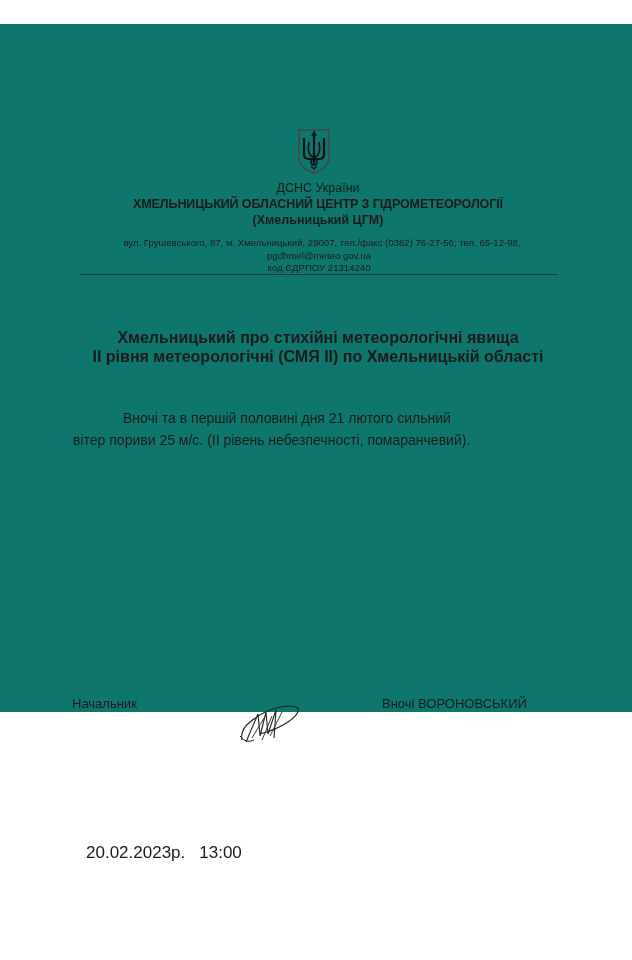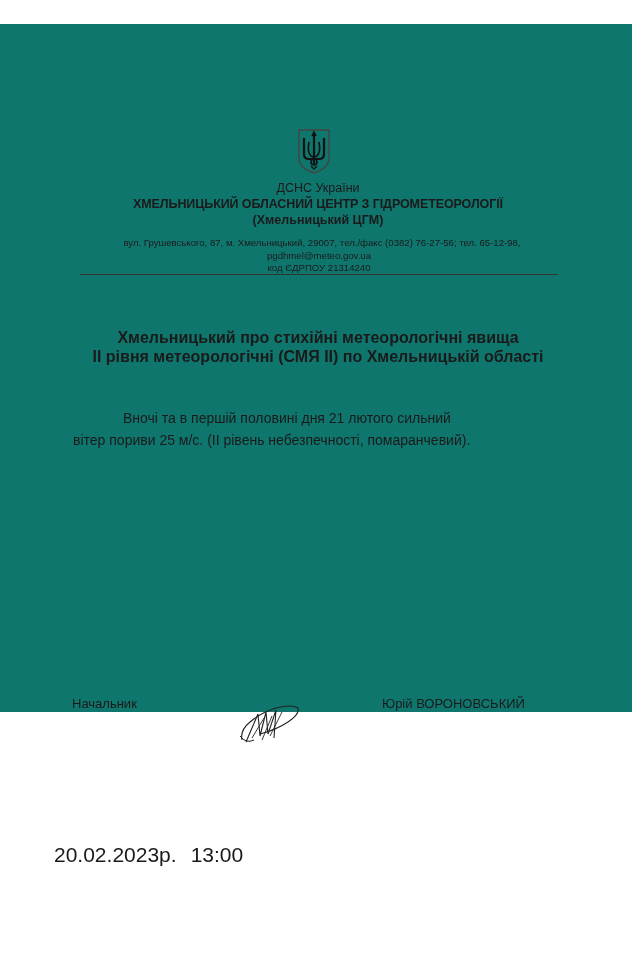--- a/index.html
+++ b/index.html
@@ -112,22 +112,22 @@
     .sig-mark {
       position: absolute;
       left: 236px;
       top: 676px;
       width: 66px;
       height: 46px;
     }
     .datetime {
       position: absolute;
       top: 819px;
-      left: 54px;
-      font-size: 21px;
+      left: 86px;
+      font-size: 17px;
       white-space: nowrap;
     }
     .datetime .time { margin-left: 14px; }
   </style>
 </head>
 <body>
 
 <div class="page">
 
   <svg class="emblem" viewBox="0 0 34 46">
@@ -161,19 +161,19 @@
 
   <div class="signature-row sig-title">Начальник</div>
 
   <svg class="sig-mark" viewBox="0 0 66 46">
     <path d="M6 40 Q4 30 14 22 Q26 12 40 8 Q56 4 62 8 Q64 14 52 22 Q40 30 24 34" fill="none" stroke="#222" stroke-width="1.1"></path>
     <path d="M10 42 L22 14 L24 36 L30 12 L32 34 L40 10 L38 38" fill="none" stroke="#222" stroke-width="1.1"></path>
     <path d="M16 38 L28 18 M26 40 L36 16 M34 36 L46 12" fill="none" stroke="#222" stroke-width="0.9"></path>
     <path d="M4 36 Q10 44 18 40" fill="none" stroke="#222" stroke-width="1"></path>
   </svg>
 
-  <div class="signature-row sig-name">Юрій ВОРОНОВСЬКИЙ</div>
+  <div class="signature-row sig-name">Вночі ВОРОНОВСЬКИЙ</div>
 
   <div class="datetime">
     <span>20.02.2023р.</span><span class="time">13:00</span>
   </div>
 
 </div>
 
 </body></html>

